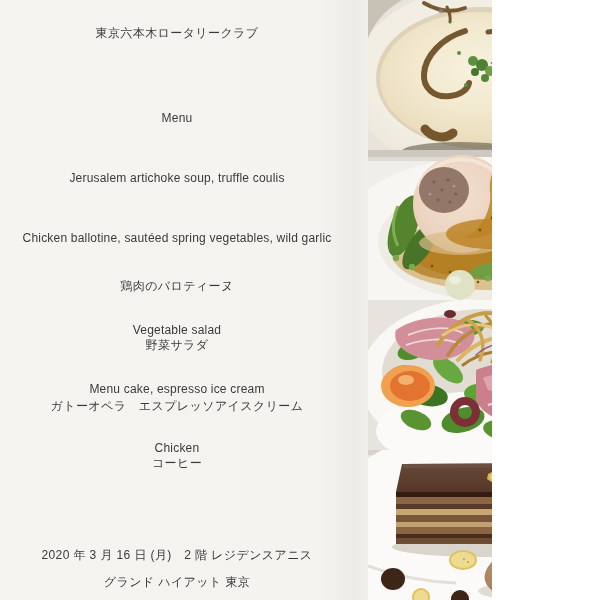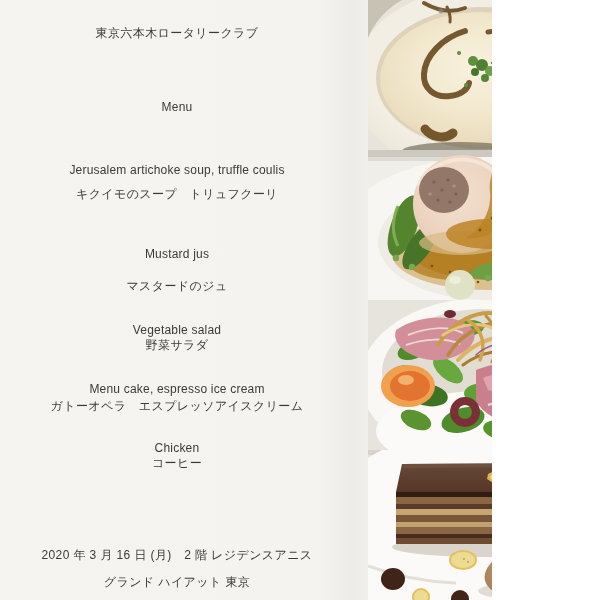--- a/index.html
+++ b/index.html
@@ -28,27 +28,26 @@
   }
   .photo svg { display:block; width:232px; height:150px; }
 </style>
 </head>
 <body>
 
 <div class="page">
 
   <div class="menu-card">
     <div class="menu-line jp" style="top:25px">東京六本木ロータリークラブ</div>
-    <div class="menu-line" style="top:99px">Menu</div>
-
-    <div class="menu-line" style="top:162px">Jerusalem artichoke soup, truffle coulis</div>
-    <div class="menu-line jp" style="top:186px">キクイモのスープ　トリュフクーリ</div>
-
-    <div class="menu-line" style="top:246px">Mustard jus</div>
-    <div class="menu-line jp" style="top:278px">マスタードのジュ</div>
+    <div class="menu-line" style="top:110px">Menu</div>
+
+    <div class="menu-line" style="top:170px">Jerusalem artichoke soup, truffle coulis</div>
+
+    <div class="menu-line" style="top:230px">Chicken ballotine, sautéed spring vegetables, wild garlic</div>
+    <div class="menu-line jp" style="top:278px">鶏肉のバロティーヌ</div>
 
     <div class="menu-line jp" style="top:337px">野菜サラダ</div>
     <div class="menu-line" style="top:322px">Vegetable salad</div>
 
     <div class="menu-line" style="top:381px">Menu cake, espresso ice cream</div>
     <div class="menu-line jp" style="top:398px">ガトーオペラ　エスプレッソアイスクリーム</div>
 
     <div class="menu-line" style="top:440px">Chicken</div>
     <div class="menu-line jp" style="top:455px">コーヒー</div>
 

